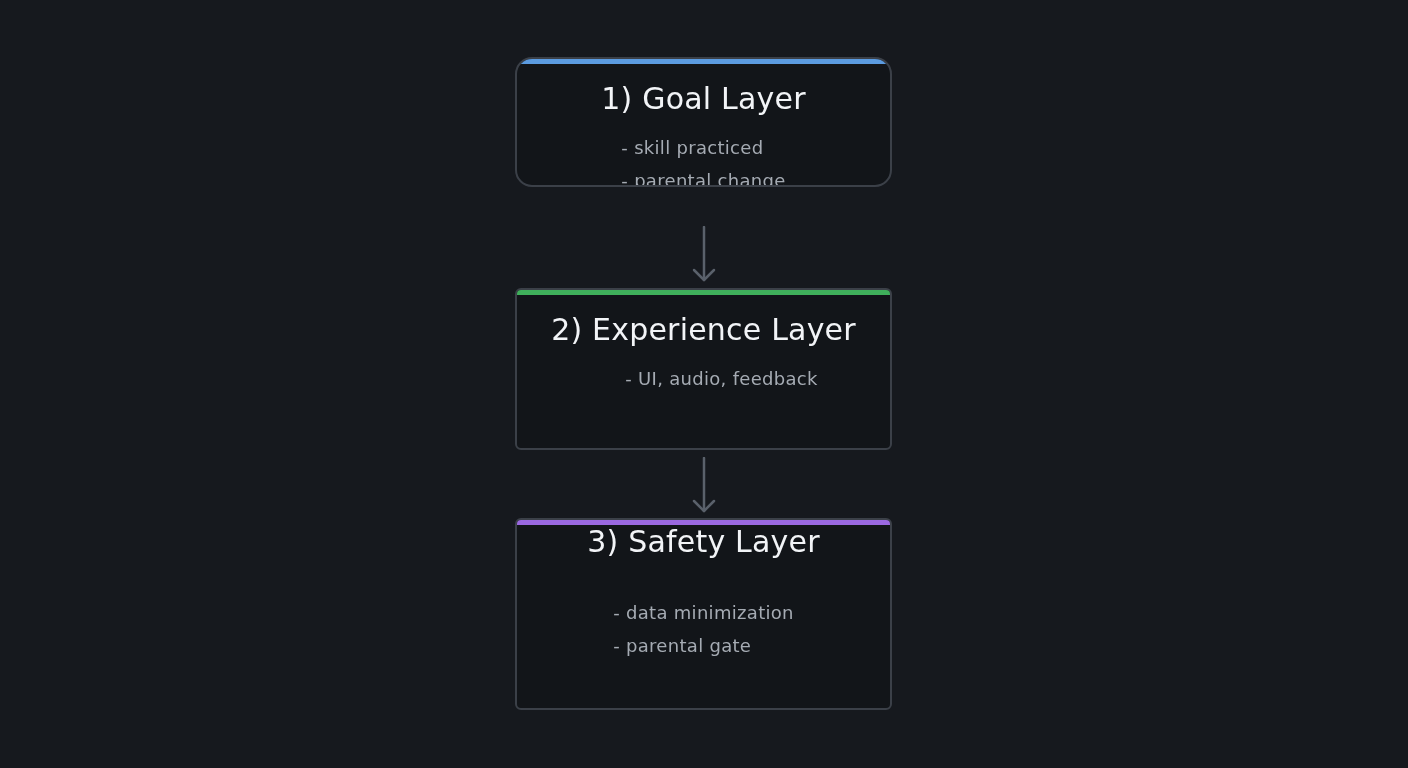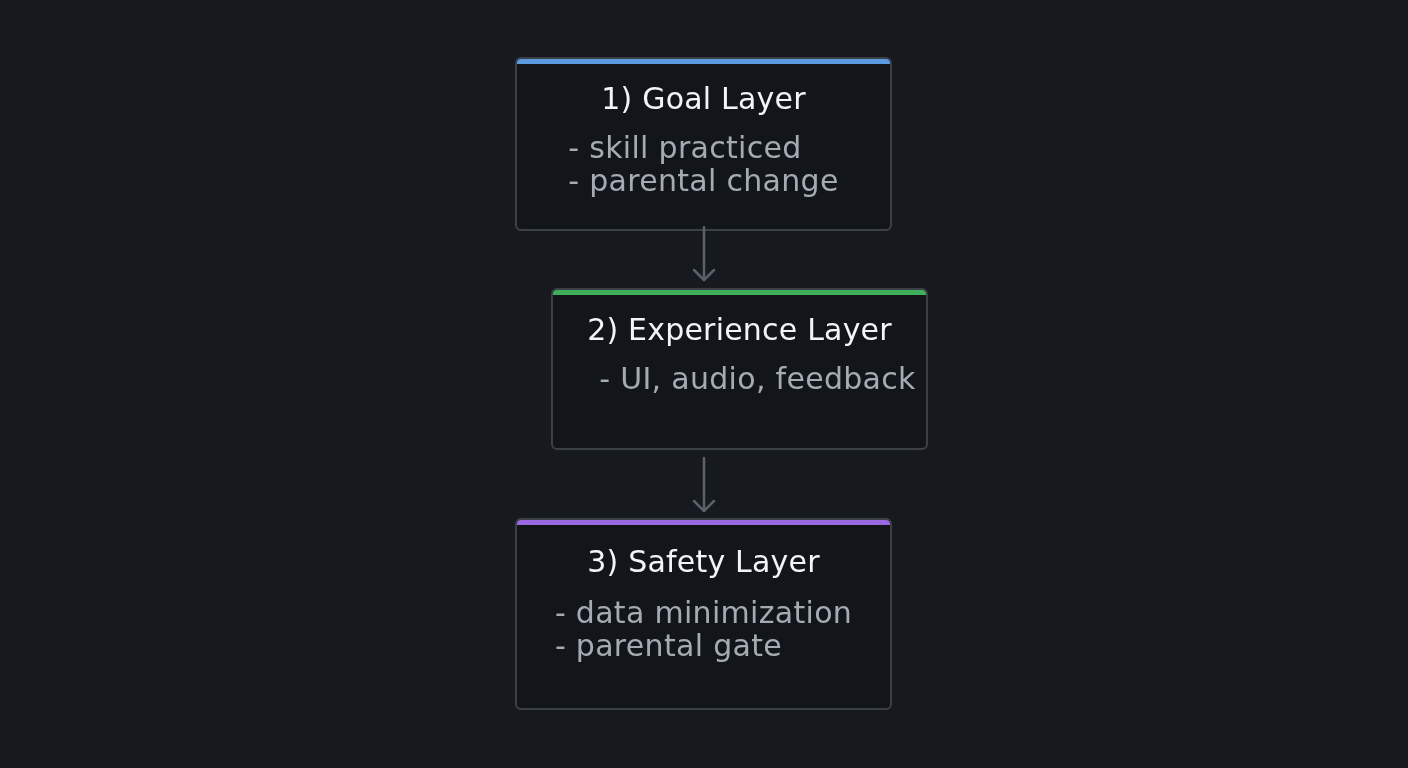--- a/index.html
+++ b/index.html
@@ -51,75 +51,75 @@
       flex-direction: column;
       align-items: center;
     }
     .bullet-inner {
       display: flex;
       flex-direction: column;
       align-items: flex-start;
     }
     .bullet {
       color: #a5abb3;
-      font-size: 30px;
+      font-size: 18px;
       line-height: 33px;
       white-space: nowrap;
       letter-spacing: 0.3px;
     }
     .arrow {
       position: absolute;
       left: 692px;
       width: 24px;
     }
     .arrow svg { display: block; }
   </style>
 </head>
 <body>
 
 <div class="stage">
 
-  <div class="layer-box" style="top:57px; height:174px;">
+  <div class="layer-box" style="top:57px; height:130px;border-radius:17px;">
     <div class="accent-bar" style="background:#5b9be0;"></div>
     <div class="layer-title" style="top:22px;">1) Goal Layer</div>
     <div class="bullet-list" style="top:72px;">
       <div class="bullet-inner">
         <div class="bullet">- skill practiced</div>
         <div class="bullet">- parental change</div>
       </div>
     </div>
   </div>
 
   <div class="arrow" style="top:226px; height:58px;">
     <svg width="24" height="58" viewBox="0 0 24 58">
       <line x1="12" y1="1" x2="12" y2="54" stroke="#5a616b" stroke-width="2.5" stroke-linecap="round"></line>
       <polyline points="2,44 12,54 22,44" fill="none" stroke="#5a616b" stroke-width="2.5" stroke-linecap="round" stroke-linejoin="round"></polyline>
     </svg>
   </div>
 
-  <div class="layer-box" style="top:288px; height:162px;margin-left:36px;">
+  <div class="layer-box" style="top:288px; height:162px;">
     <div class="accent-bar" style="background:#3faf5b;"></div>
     <div class="layer-title" style="top:22px;">2) Experience Layer</div>
     <div class="bullet-list" style="top:72px;padding-left:36px;">
       <div class="bullet-inner" style="align-items:center;">
         <div class="bullet">- UI, audio, feedback</div>
       </div>
     </div>
   </div>
 
   <div class="arrow" style="top:457px; height:58px;">
     <svg width="24" height="58" viewBox="0 0 24 58">
       <line x1="12" y1="1" x2="12" y2="54" stroke="#5a616b" stroke-width="2.5" stroke-linecap="round"></line>
       <polyline points="2,44 12,54 22,44" fill="none" stroke="#5a616b" stroke-width="2.5" stroke-linecap="round" stroke-linejoin="round"></polyline>
     </svg>
   </div>
 
   <div class="layer-box" style="top:518px; height:192px;">
     <div class="accent-bar" style="background:#9a68e0;"></div>
-    <div class="layer-title" style="top:24px;">3) Safety Layer</div>
+    <div class="layer-title" style="top:4px;">3) Safety Layer</div>
     <div class="bullet-list" style="top:76px;">
       <div class="bullet-inner">
         <div class="bullet">- data minimization</div>
         <div class="bullet">- parental gate</div>
       </div>
     </div>
   </div>
 
 </div>
 

